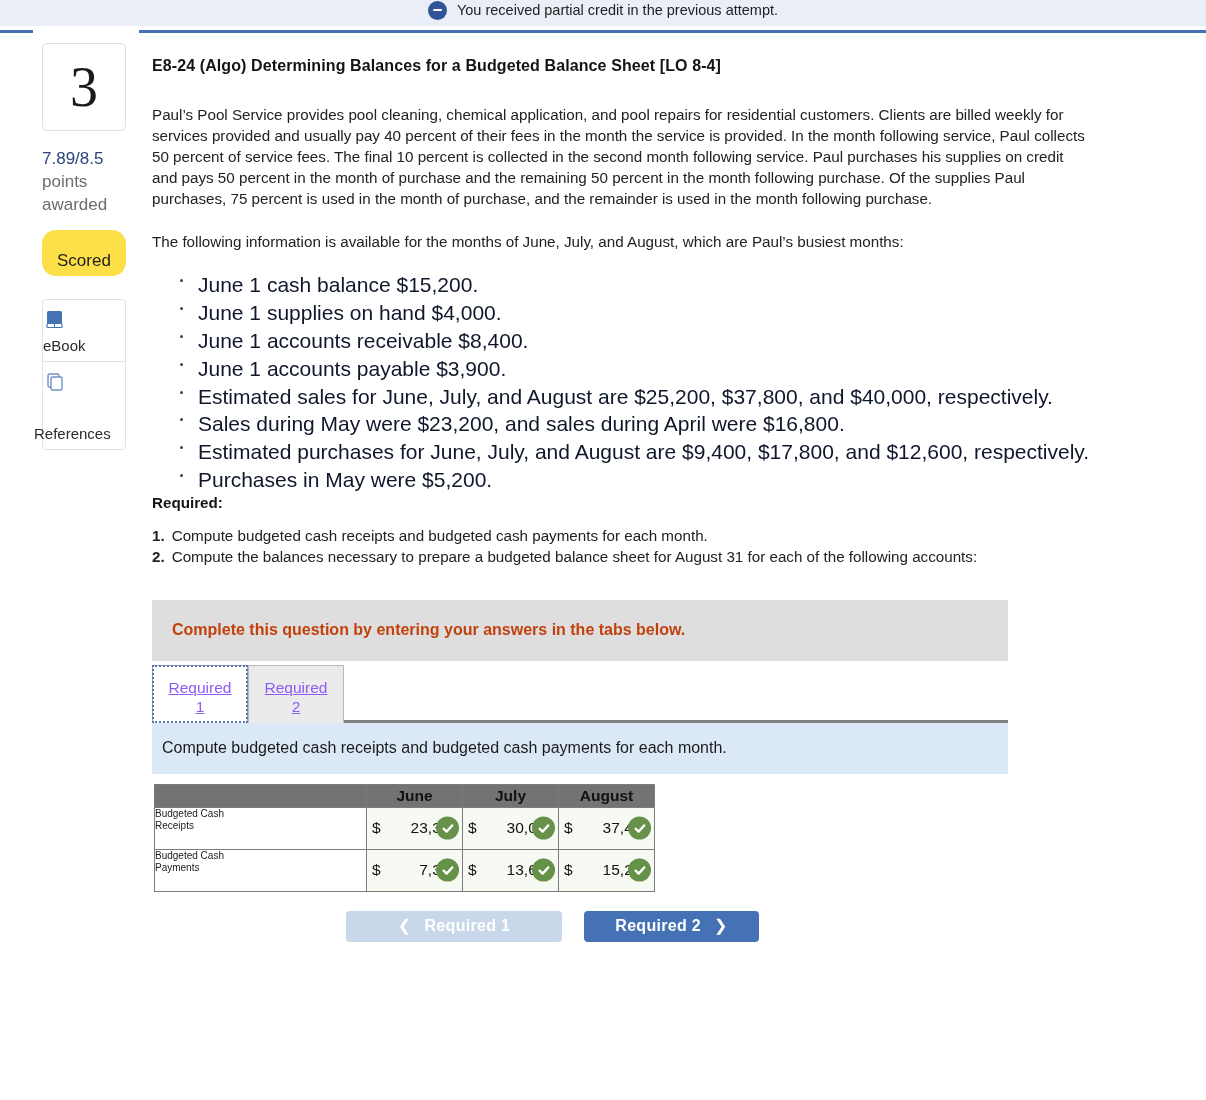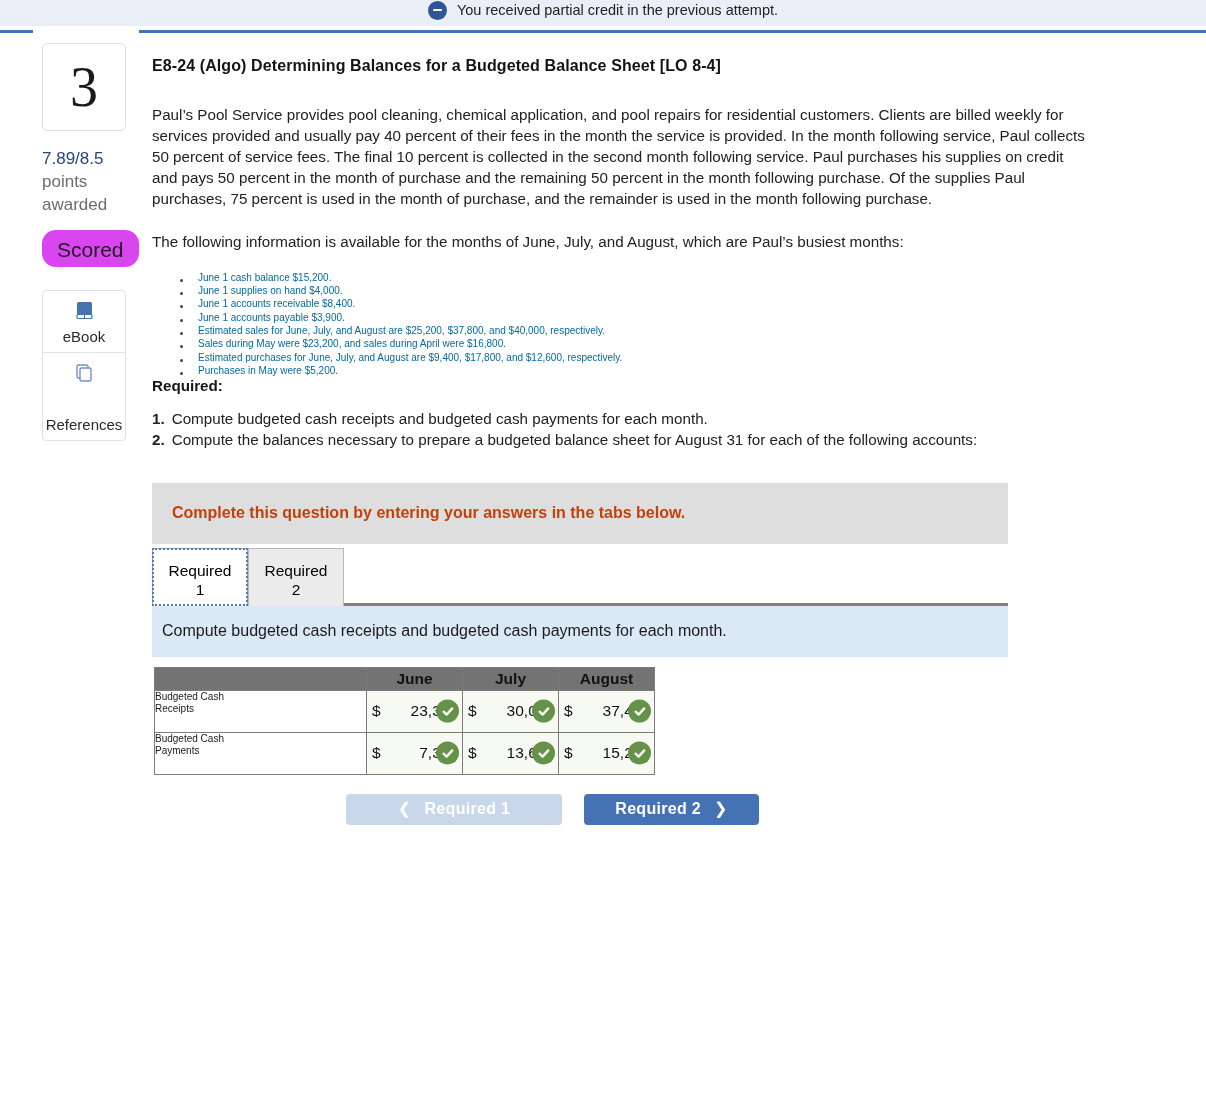--- a/index.html
+++ b/index.html
@@ -103,37 +103,36 @@
     line-height: 1.35;
   }
   .points-sub {
     font-size: 17px;
     color: #6d6d6d;
     line-height: 1.35;
   }
   .scored {
     display: inline-block;
     margin-top: 13px;
-    background: #d946ef;
+    background: #fde047;
     color: #1d1d1d;
     border-radius: 14px;
-    padding: 8px 15px 5px;
-    font-size: 21px;
+    padding: 21px 15px 5px;
+    font-size: 17px;
   }
   .tool-stack {
     margin-top: 23px;
     width: 84px;
     border: 1px solid #e2e2e2;
     border-radius: 4px;
     background: #fff;
     overflow: visible;
   }
   .tool {
     padding: 10px 0 7px;
-    text-align: center;
     cursor: pointer;
   }
   .tool + .tool { border-top: 1px solid #e2e2e2; }
   .tool-label {
     font-size: 15px;
     color: #2b2b2b;
     margin-top: 3px;
     white-space: nowrap;
   }
   .tool-label.wide { margin-left: -9px; margin-right: -9px; margin-top: 28px; }
@@ -160,23 +159,23 @@
     margin: 30px 0 0 0;
     max-width: 940px;
   }
   p.body.tight { margin-top: 22px; }
   ul.facts {
     margin: 18px 0 0 0;
     padding-left: 28px;
     list-style: none;
   }
   ul.facts li {
-    font-size: 10px;
+    font-size: 21px;
     line-height: 1.33;
-    color: #0369a1;
+    color: #0f172a;
     position: relative;
     padding-left: 18px;
   }
   ul.facts li::before {
     content: "";
     position: absolute;
     left: 0; top: 8px;
     width: 3px; height: 3px;
     background: #444;
     border-radius: 50%;
@@ -216,25 +215,26 @@
     border-bottom: 3px solid #808080;
     padding-top: 4px;
   }
   .tab {
     width: 96px;
     text-align: center;
     font-size: 15.5px;
     line-height: 1.24;
     padding: 12px 4px 7px;
     cursor: pointer;
-    color: #000000;
+    color: #8b5cf6;
     background: #ebebeb;
     border: 1px solid #b9b9b9;
     border-bottom: none;
     margin-bottom: -3px;
+    text-decoration: underline;
   }
   .tab.active {
     background: #ffffff;
     outline: 2px dotted #5679b5;
     outline-offset: -2px;
     border-color: #9aa7bd;
     position: relative;
     z-index: 2;
   }
   .tab-prompt {

